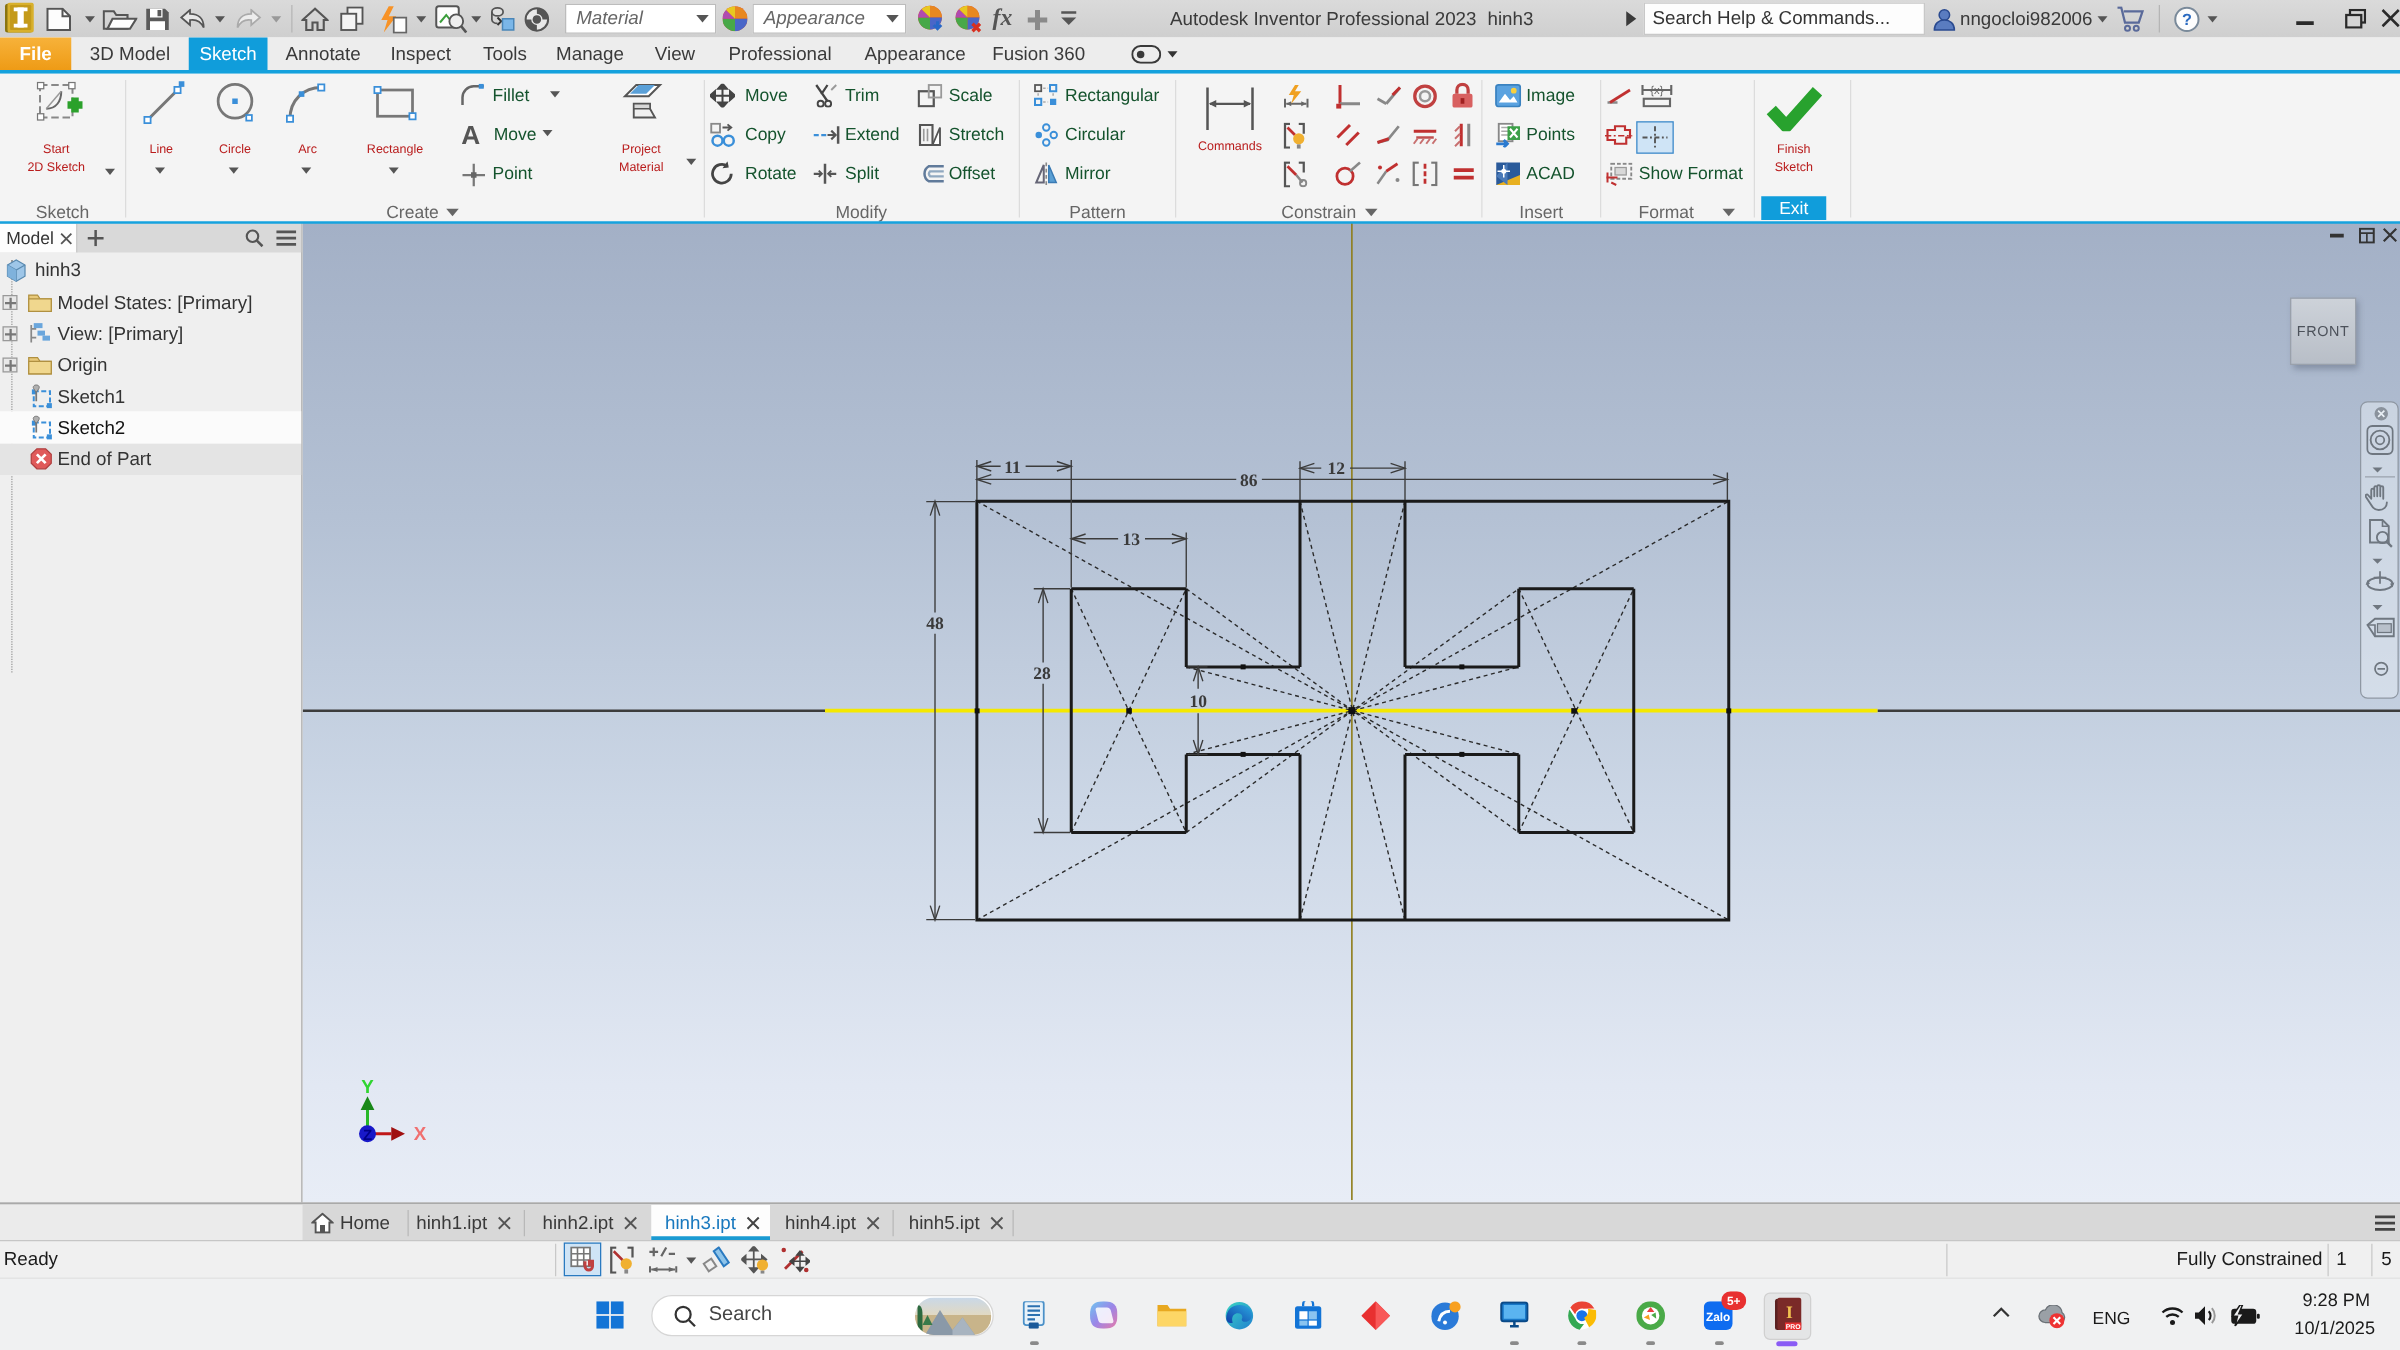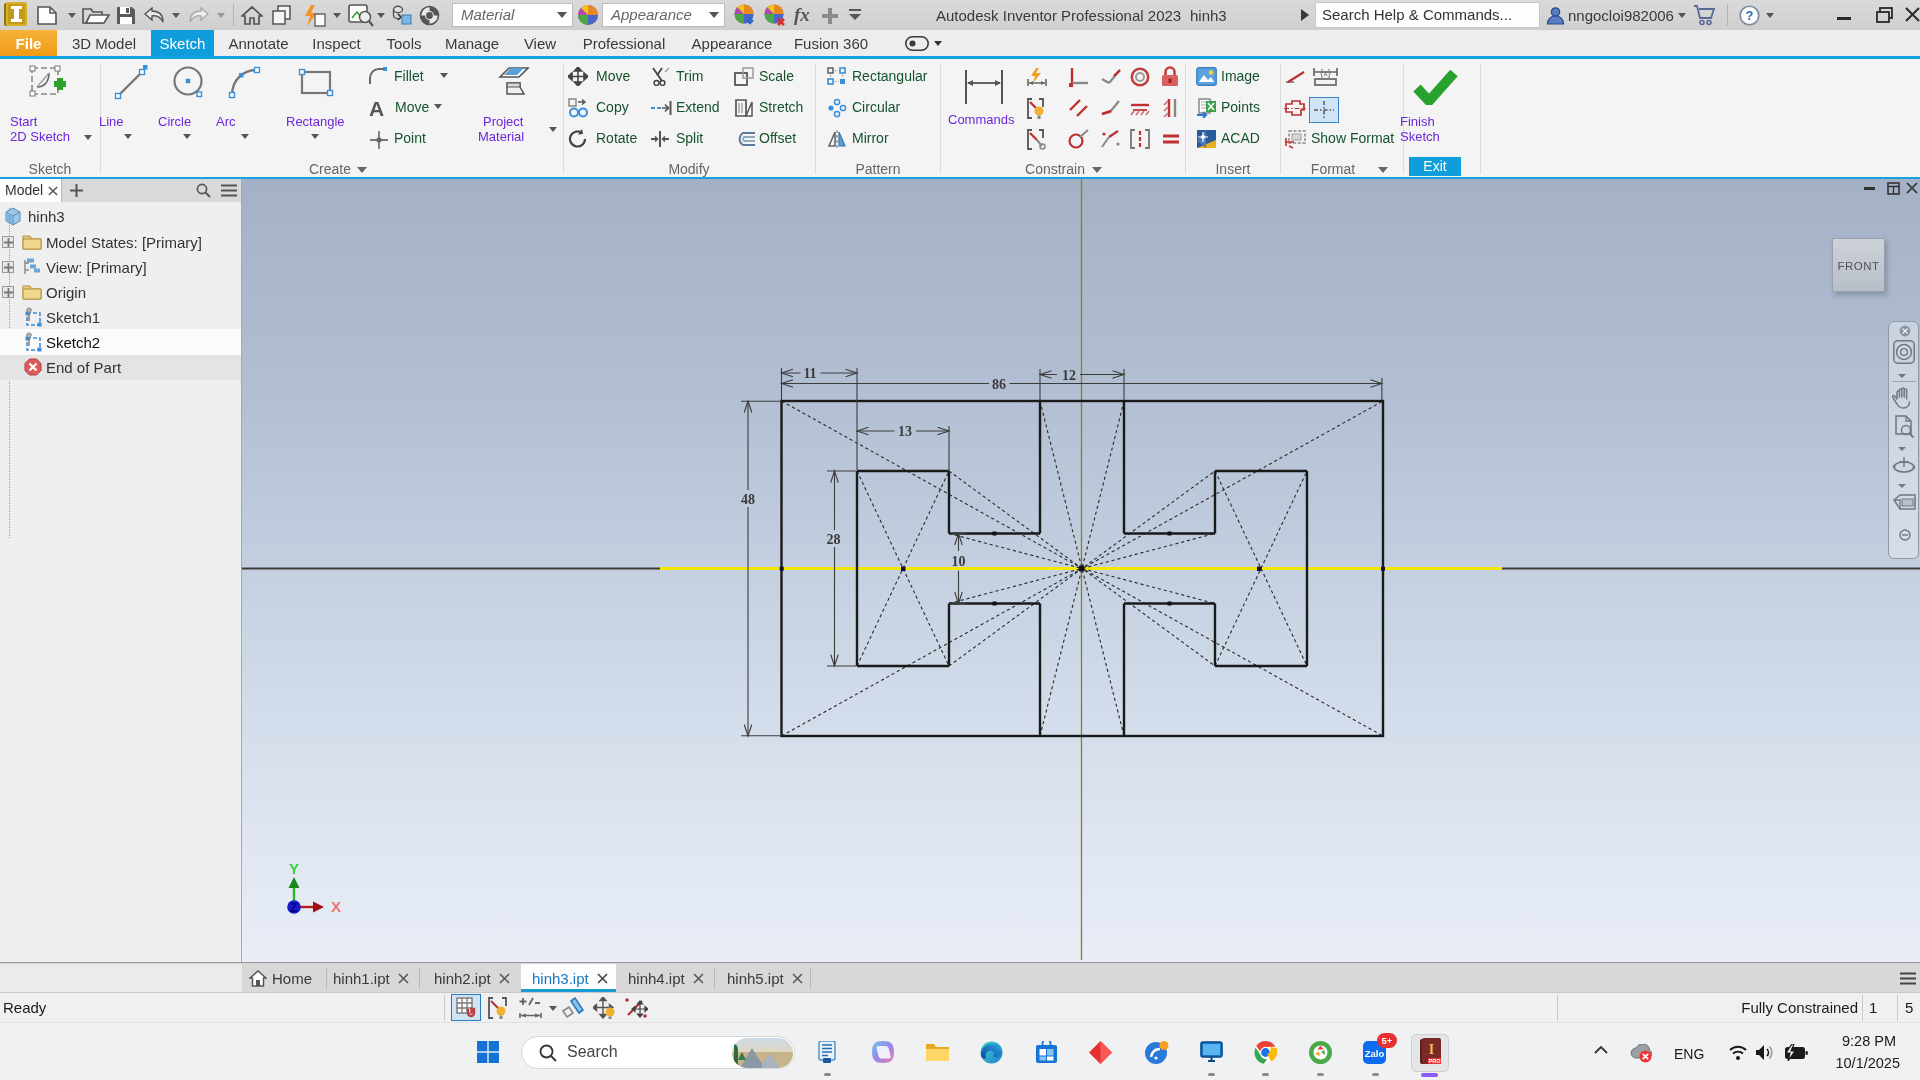--- a/index.html
+++ b/index.html
@@ -14,21 +14,21 @@
 .dd{position:absolute;top:3px;height:24px;background:#fff;border:1px solid #bcbcbc;font-style:italic;color:#666;font-size:15px;line-height:22px;padding-left:8px}
 .caret{position:absolute;width:0;height:0;border-left:5px solid transparent;border-right:5px solid transparent;border-top:6px solid #555}
 
 #tabrow{left:0;top:30px;width:1920px;height:27px;background:#ededed}
 .rtab{position:absolute;top:0;height:27px;font-size:15px;color:#3a3a3a;text-align:center;line-height:27px;white-space:nowrap}
 #tabrow .blue-line{position:absolute;left:0;top:26px;width:1920px;height:3px;background:#15a1dd}
 
 #ribbon{left:0;top:59px;width:1920px;height:119px;background:#f4f4f4}
 .rdiv{position:absolute;top:5px;height:110px;width:1px;background:#dcdcdc}
 .plabel{position:absolute;top:101px;height:18px;font-size:14px;color:#666;text-align:center;white-space:nowrap;line-height:18px}
-.btxt{position:absolute;font-size:13px;color:#6d28d9;white-space:nowrap}
+.btxt{position:absolute;font-size:10px;color:#b91c1c;text-align:center;white-space:nowrap}
 .stxt{position:absolute;font-size:14px;color:#14532d;white-space:nowrap}
 
 #main{left:0;top:178px;width:1920px;height:784px}
 #browser{position:absolute;left:0;top:0;width:242px;height:784px;background:#efefef;border-right:1px solid #a9a9a9}
 #canvas{position:absolute;left:242px;top:0;width:1678px;height:784px;background:linear-gradient(180deg,#a3b0c6 0%,#b4c1d4 30%,#ccd7e6 60%,#e2e8f3 88%,#e8edf6 100%)}
 .trow{position:absolute;left:0;width:241px;height:25px;font-size:15px;color:#333;line-height:25px}
 
 #tabbar{left:0;top:962px;width:1920px;height:30px;background:#d8d8d8;border-top:1px solid #999}
 #statusbar{left:0;top:992px;width:1920px;height:30px;background:#f0f0f0;border-top:1px solid #c6c6c6}
 #taskbar{left:0;top:1022px;width:1920px;height:58px;background:#f0f1f2;border-top:1px solid #e0e0e0}

